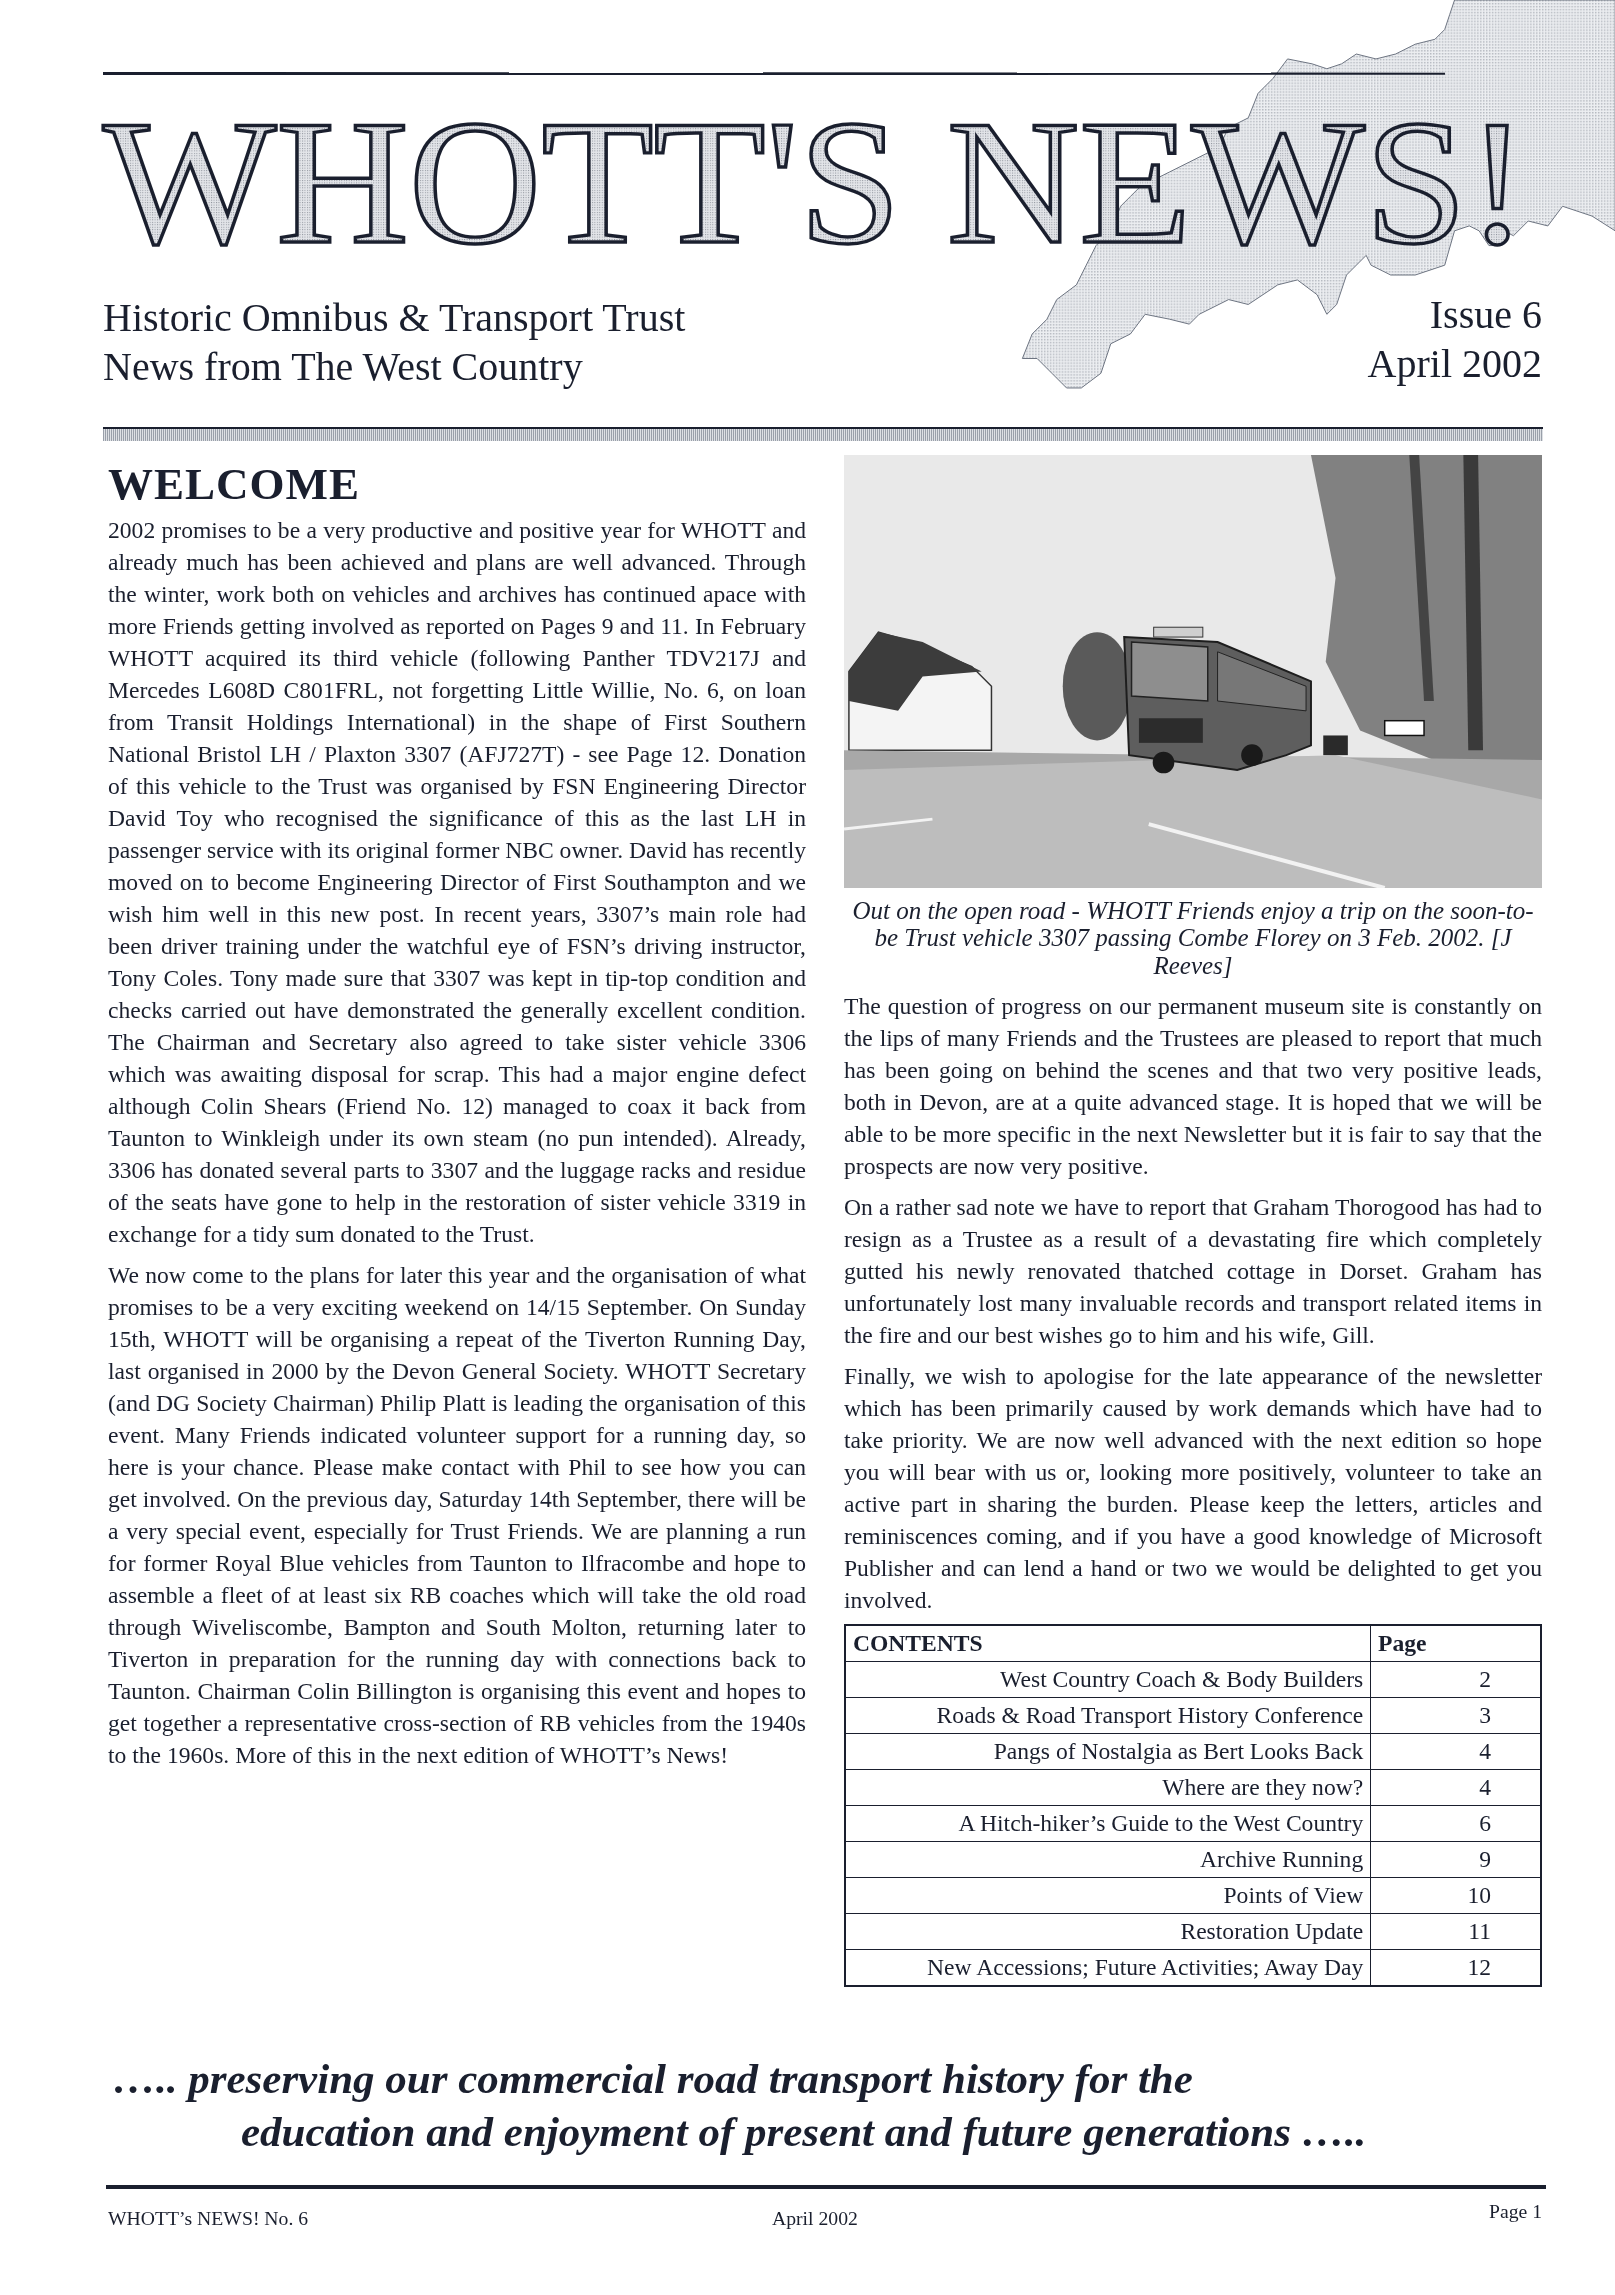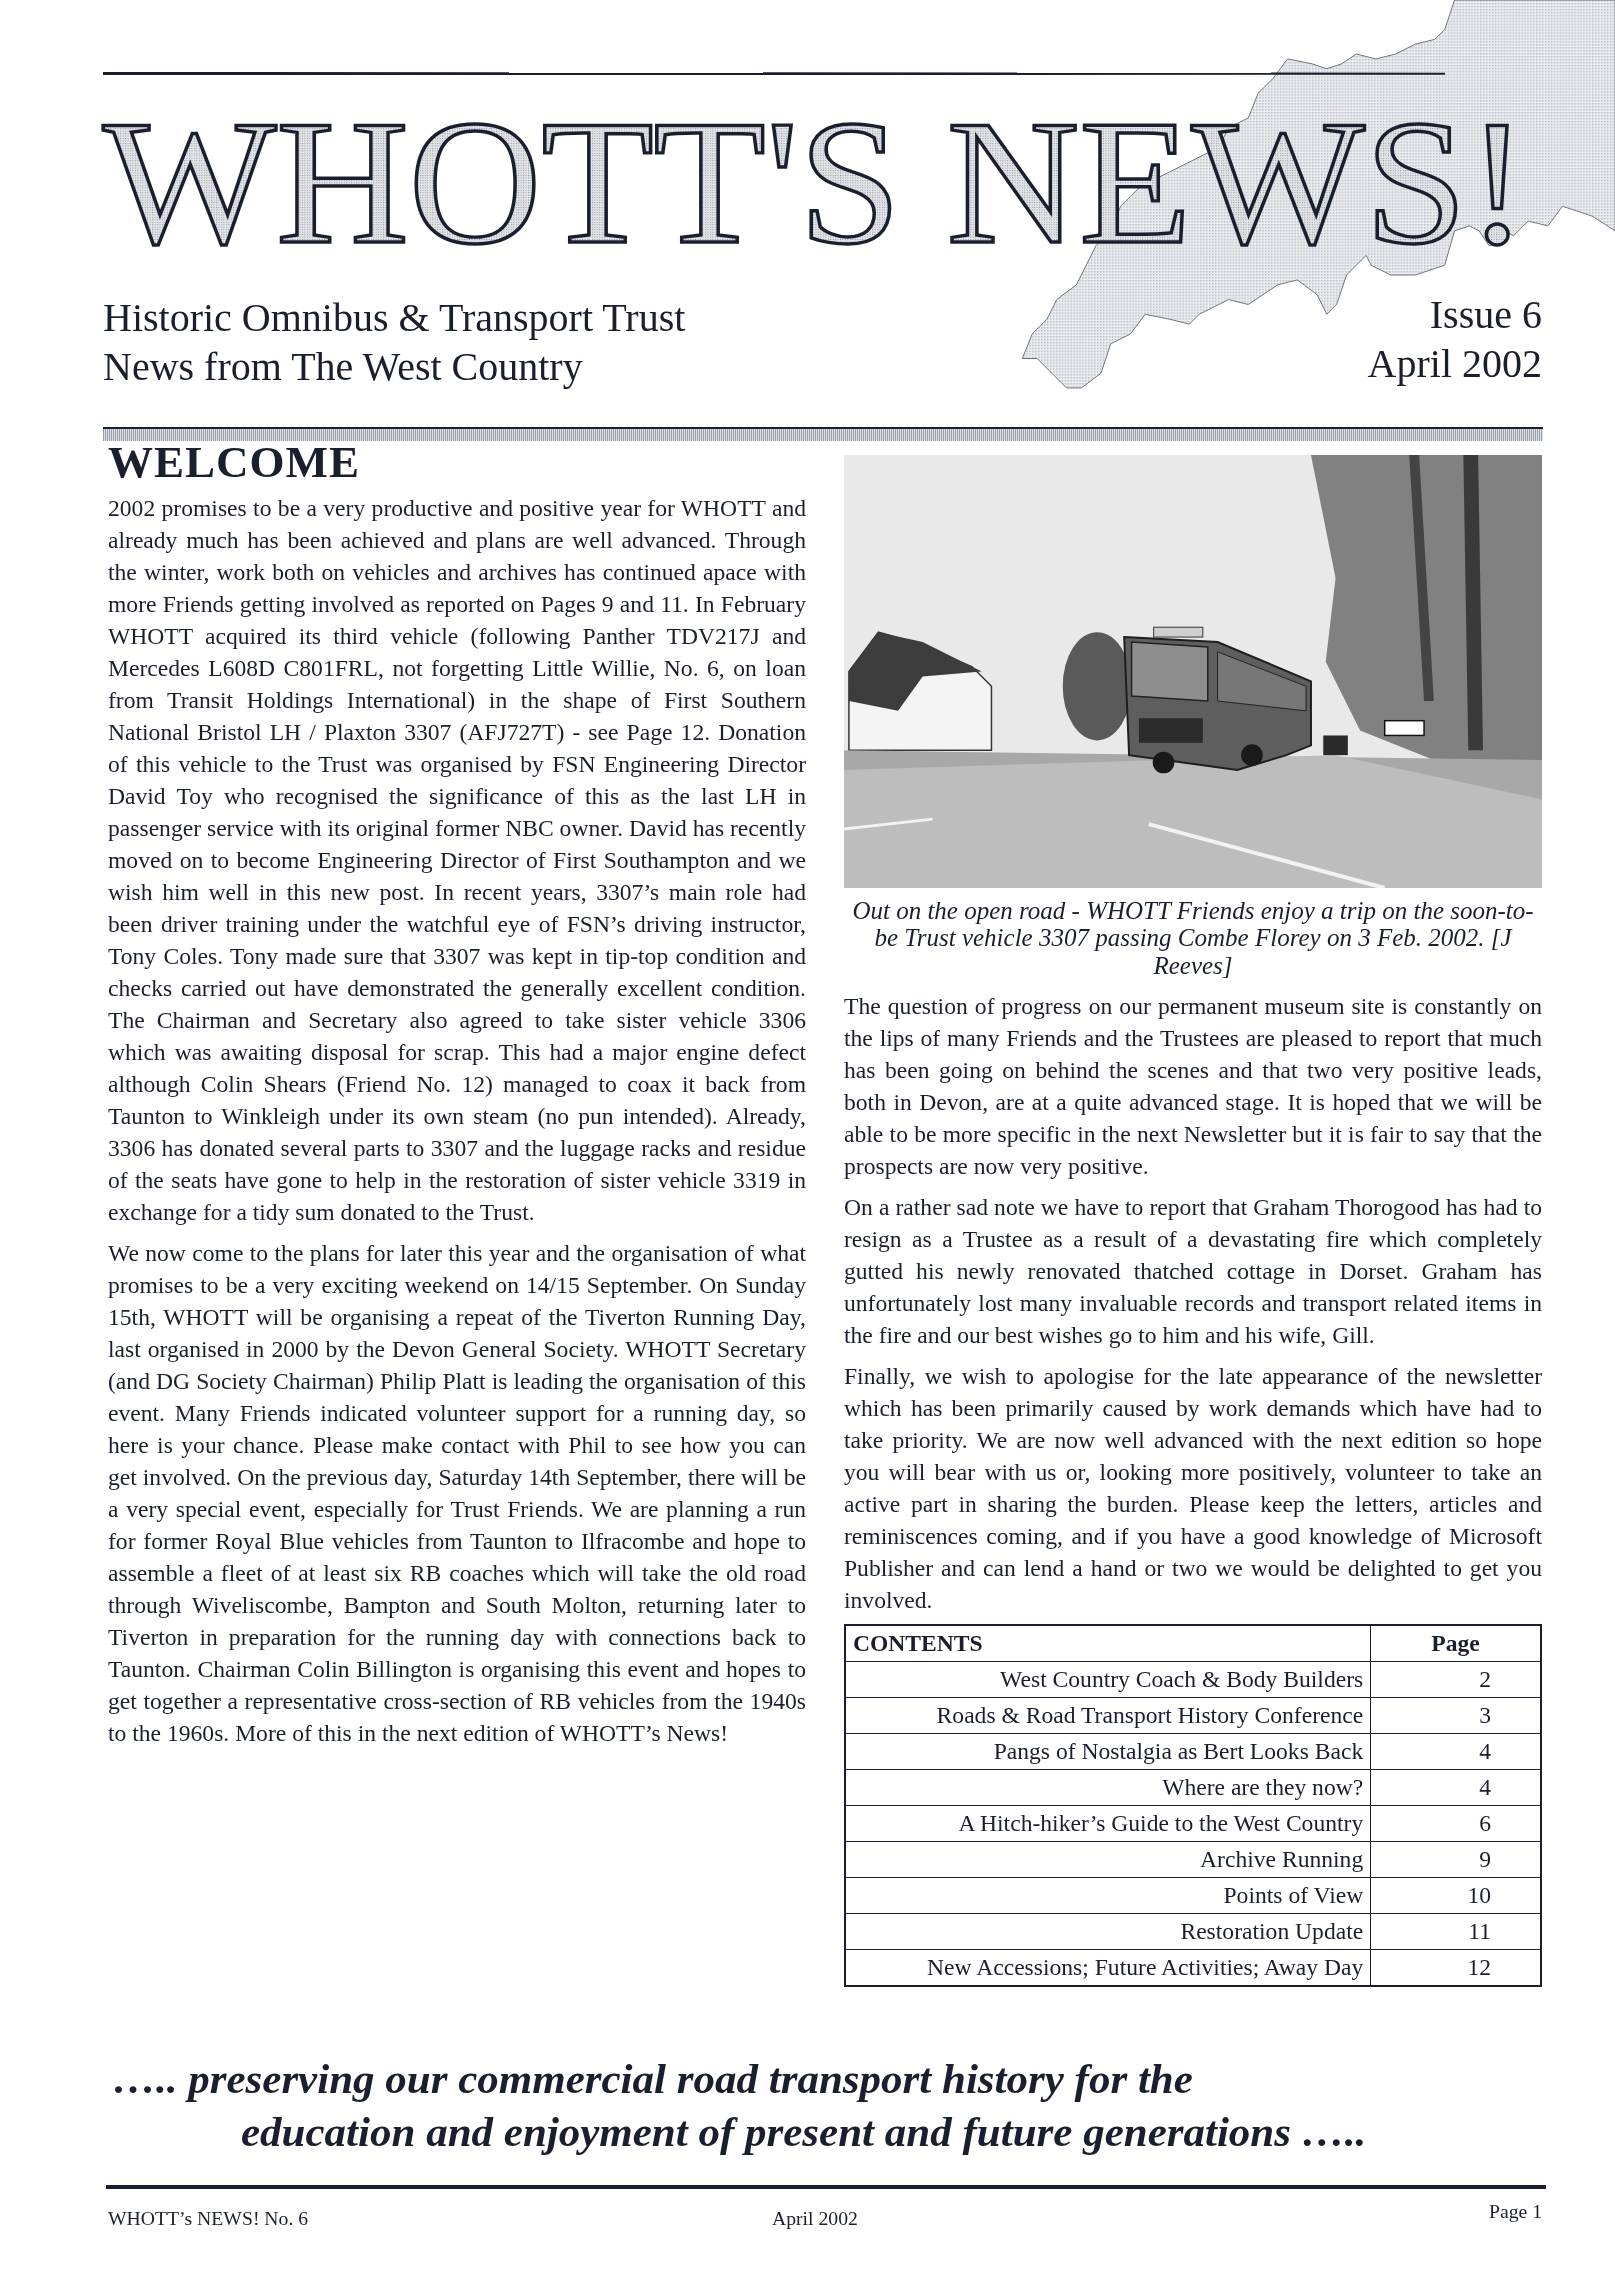--- a/index.html
+++ b/index.html
@@ -10,35 +10,35 @@
   .map { position: absolute; left: 0; top: 0; width: 1616px; height: 442px; }
   .top-rule { position: absolute; left: 103px; top: 72px; width: 1342px; height: 3.4px; background: #1a1f2e; clip-path: polygon(0 0, 100% 20%, 100% 80%, 0 100%); }
   .masthead-title {
     position: absolute; left: 103px; top: 79px; width: 1425px; height: 197px;
   }
   .masthead-title svg { width: 100%; height: 100%; overflow: visible; }
   .subtitle { position: absolute; left: 103px; top: 293px; font-size: 40px; line-height: 49px; }
   .issue { position: absolute; right: 74px; top: 290px; font-size: 40px; line-height: 49px; text-align: right; }
   .header-band { position: absolute; left: 103px; top: 427px; width: 1440px; height: 11.8px; border-top: 2.9px solid #1a1f2e; background: repeating-linear-gradient(90deg, #9aa0aa 0 1px, #dde0e4 1px 2px); }
 
-  .col-left { position: absolute; left: 108px; top: 436px; width: 698px; }
+  .col-left { position: absolute; left: 108px; top: 458px; width: 698px; }
   .col-right { position: absolute; left: 844px; top: 455px; width: 698px; }
   .headline { font-size: 45px; font-weight: bold; letter-spacing: 1px; margin: 0 0 2.9px 0; line-height: 53px; }
   .body-text p { margin: 0 0 8.8px 0; font-size: 23.6px; line-height: 32px; text-align: justify; }
 
   .photo { width: 698px; height: 433px; position: relative; overflow: hidden;
     background: linear-gradient(180deg, #eeeeee 0%, #dcdcdc 45%, #bdbdbd 60%, #9c9c9c 75%, #c8c8c8 100%); }
   .photo svg { width: 100%; height: 100%; }
   .caption { font-style: italic; font-size: 25px; line-height: 27.5px; text-align: center; margin: 8.8px 0 10.8px 0; }
 
   .contents { width: 698px; border: 2.9px solid #1a1f2e; border-collapse: collapse; margin-top: 4.9px; }
   .contents td, .contents th { border: 1px solid #1a1f2e; font-size: 23.6px; line-height: 35px; padding: 0 6.9px; font-weight: normal; text-align: right; }
   .contents th { text-align: left; font-weight: bold; }
   .contents th.pg, .contents td.pg { text-align: right; width: 113px; padding-right: 49px; }
-  .contents th.pg { text-align: center; padding-right: 7px; margin-top: 23px; }
+  .contents th.pg { text-align: left; padding-right: 7px; margin-top: 23px; }
 
   .motto { position: absolute; left: 113px; top: 2052px; width: 1425px; font-style: italic; font-weight: bold; font-size: 43px; line-height: 53px; }
   .motto .l2 { display: block; padding-left: 128px; }
   .bottom-rule { position: absolute; left: 106px; top: 2185px; width: 1440px; height: 4.4px; background: #1a1f2e; }
   .footer { position: absolute; top: 2207px; font-size: 19.7px; }
   .footer.left { left: 108px; }
   .footer.center { left: 772px; }
   .footer.right { right: 74px; top: 2200px; }
 </style>
 </head>

